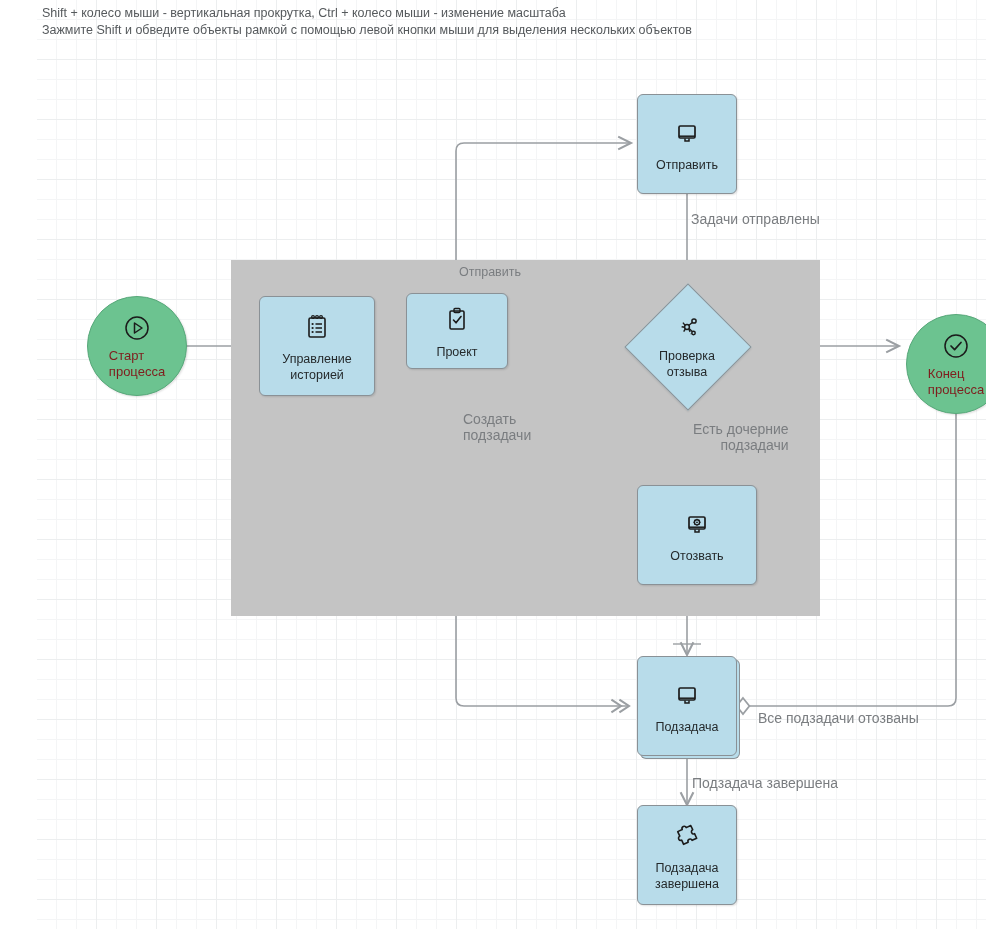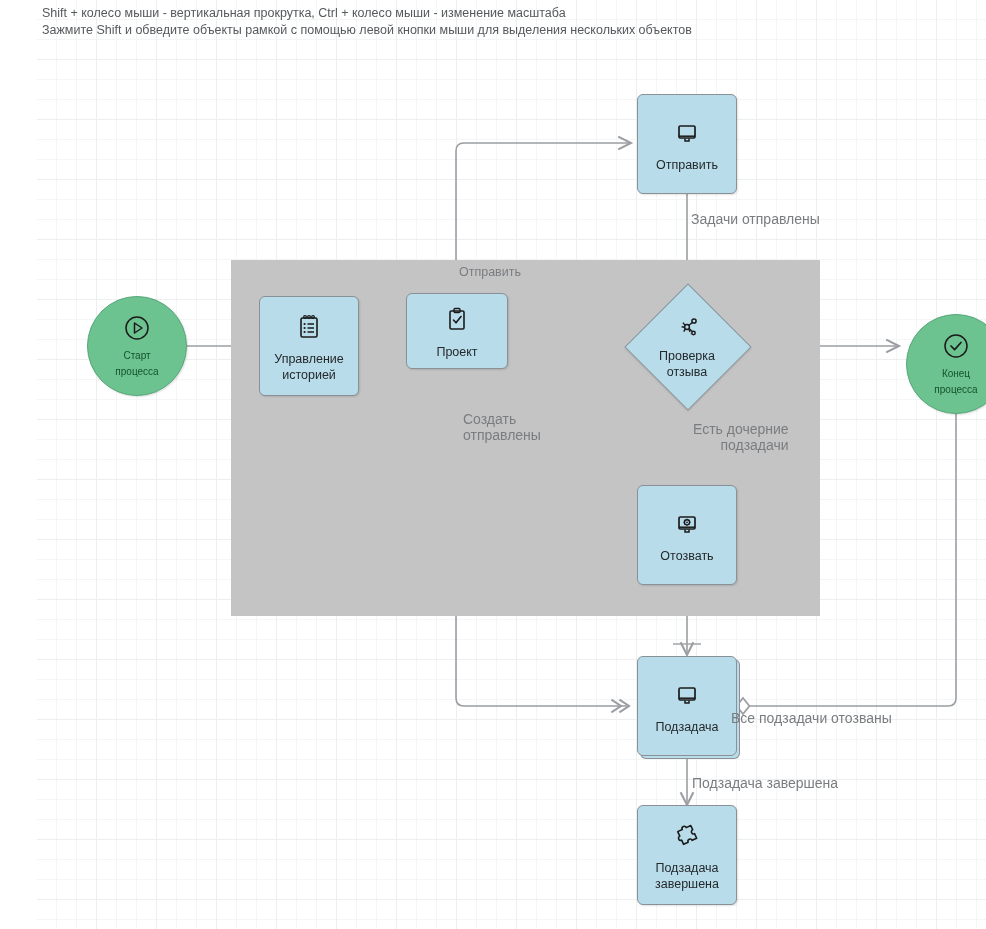--- a/index.html
+++ b/index.html
@@ -69,22 +69,22 @@
 
   .event{
     border-radius:50%;
     background:#6cc390;
     border:1px solid #58a87a;
     display:flex;flex-direction:column;
     align-items:center;justify-content:center;
     box-shadow:1px 1px 2px rgba(0,0,0,0.12);
   }
   .event .lbl{
-    font-size:10px;color:#14532d;
-    text-align:center;line-height:16px;margin-top:5px;
+    font-size:13px;color:#7f1d1d;
+    line-height:16px;margin-top:5px;
     white-space:pre-line;
   }
   .event .ico{height:30px;display:flex;align-items:center;justify-content:center;}
 
   .gateway{
     width:124px;height:124px;
     display:flex;align-items:center;justify-content:center;
   }
   .gw-shape{
     position:absolute;left:0;top:0;
@@ -165,38 +165,38 @@
       <path d="M636,644 L664,644" stroke-width="1.4"></path>
 
       <path d="M650,757 L650,805" marker-end="url(#arrow-v)"></path>
 
       <path d="M706,706 L911,706 Q919,706 919,698 L919,383" marker-start="url(#diamond-src)" marker-end="url(#arrow-v)"></path>
     </g>
   </svg>
 
   <div class="edge-label" style="left:654px;top:211px;">Задачи отправлены</div>
   <div class="edge-label" style="left:426px;top:411px;">Создать
-отправлены</div>
+подзадачи</div>
   <div class="edge-label" style="left:656px;top:421px;text-align:right;">Есть дочерние
 подзадачи</div>
-  <div class="edge-label" style="left:694px;top:710px;">Все подзадачи отозваны</div>
+  <div class="edge-label" style="left:721px;top:710px;">Все подзадачи отозваны</div>
   <div class="edge-label" style="left:655px;top:775px;">Подзадача завершена</div>
 
   <div class="node event" style="left:50px;top:296px;width:100px;height:100px;">
     <span class="ico">
       <svg width="28" height="28" viewBox="0 0 28 28">
           <circle cx="14" cy="14" r="11" fill="none" stroke="#1b1b1b" stroke-width="1.5"></circle>
           <path d="M11.5,9 L19,14 L11.5,19 Z" fill="none" stroke="#1b1b1b" stroke-width="1.5" stroke-linejoin="round"></path>
         </svg>
     </span>
     <span class="lbl">Старт
 процесса</span>
   </div>
 
-  <div class="node task" style="left:222px;top:296px;width:100px;height:100px;">
+  <div class="node task" style="left:222px;top:296px;width:116px;height:100px;">
     <span class="ico">
       <svg width="30" height="30" viewBox="0 0 30 30">
         <rect x="7" y="6" width="16" height="19" rx="1.5" fill="none" stroke="#1b1b1b" stroke-width="1.6"></rect>
         <circle cx="11" cy="5" r="1.4" fill="none" stroke="#1b1b1b" stroke-width="1.2"></circle>
         <circle cx="15" cy="5" r="1.4" fill="none" stroke="#1b1b1b" stroke-width="1.2"></circle>
         <circle cx="19" cy="5" r="1.4" fill="none" stroke="#1b1b1b" stroke-width="1.2"></circle>
         <circle cx="10.6" cy="12" r="1.1" fill="#1b1b1b"></circle>
           <path d="M13.5,12 L20,12" stroke="#1b1b1b" stroke-width="1.5"></path>
         <circle cx="10.6" cy="16" r="1.1" fill="#1b1b1b"></circle>
           <path d="M13.5,16 L20,16" stroke="#1b1b1b" stroke-width="1.5"></path>
@@ -244,21 +244,21 @@
           <path d="M12.6,15.2 L8.4,14.6" stroke="#1b1b1b" stroke-width="1.4" stroke-dasharray="3 1.8"></path>
           <path d="M13.3,17 L11,20.6" stroke="#1b1b1b" stroke-width="1.4" stroke-dasharray="3 1.8"></path>
           <path d="M16.8,17.2 L19.2,22" stroke="#1b1b1b" stroke-width="1.4" stroke-dasharray="3 1.8"></path>
         </svg>
       </span>
       <span class="lbl">Проверка
 отзыва</span>
     </div>
   </div>
 
-  <div class="node task" style="left:600px;top:485px;width:100px;height:100px;">
+  <div class="node task" style="left:600px;top:485px;width:120px;height:100px;">
     <span class="ico">
       <svg width="30" height="30" viewBox="0 0 30 30">
         <rect x="7" y="8" width="16" height="12" rx="1.3" fill="none" stroke="#1b1b1b" stroke-width="1.7"></rect>
         <path d="M7,18.2 L23,18.2" stroke="#1b1b1b" stroke-width="1.5"></path>
         <path d="M13,20.5 L13,23 L17,23 L17,20.5" fill="none" stroke="#1b1b1b" stroke-width="1.5"></path>
         <circle cx="15" cy="13.3" r="2.6" fill="none" stroke="#1b1b1b" stroke-width="1.4"></circle>
         <circle cx="15" cy="13.3" r="0.9" fill="#1b1b1b"></circle>
         <path d="M15,9.8 L15,10.8 M15,15.8 L15,16.8 M11.5,13.3 L12.5,13.3 M17.5,13.3 L18.5,13.3 M12.6,10.9 L13.3,11.6 M16.7,15 L17.4,15.7 M17.4,10.9 L16.7,11.6 M13.3,15 L12.6,15.7" stroke="#1b1b1b" stroke-width="1.2"></path>
       </svg>
     </span>

